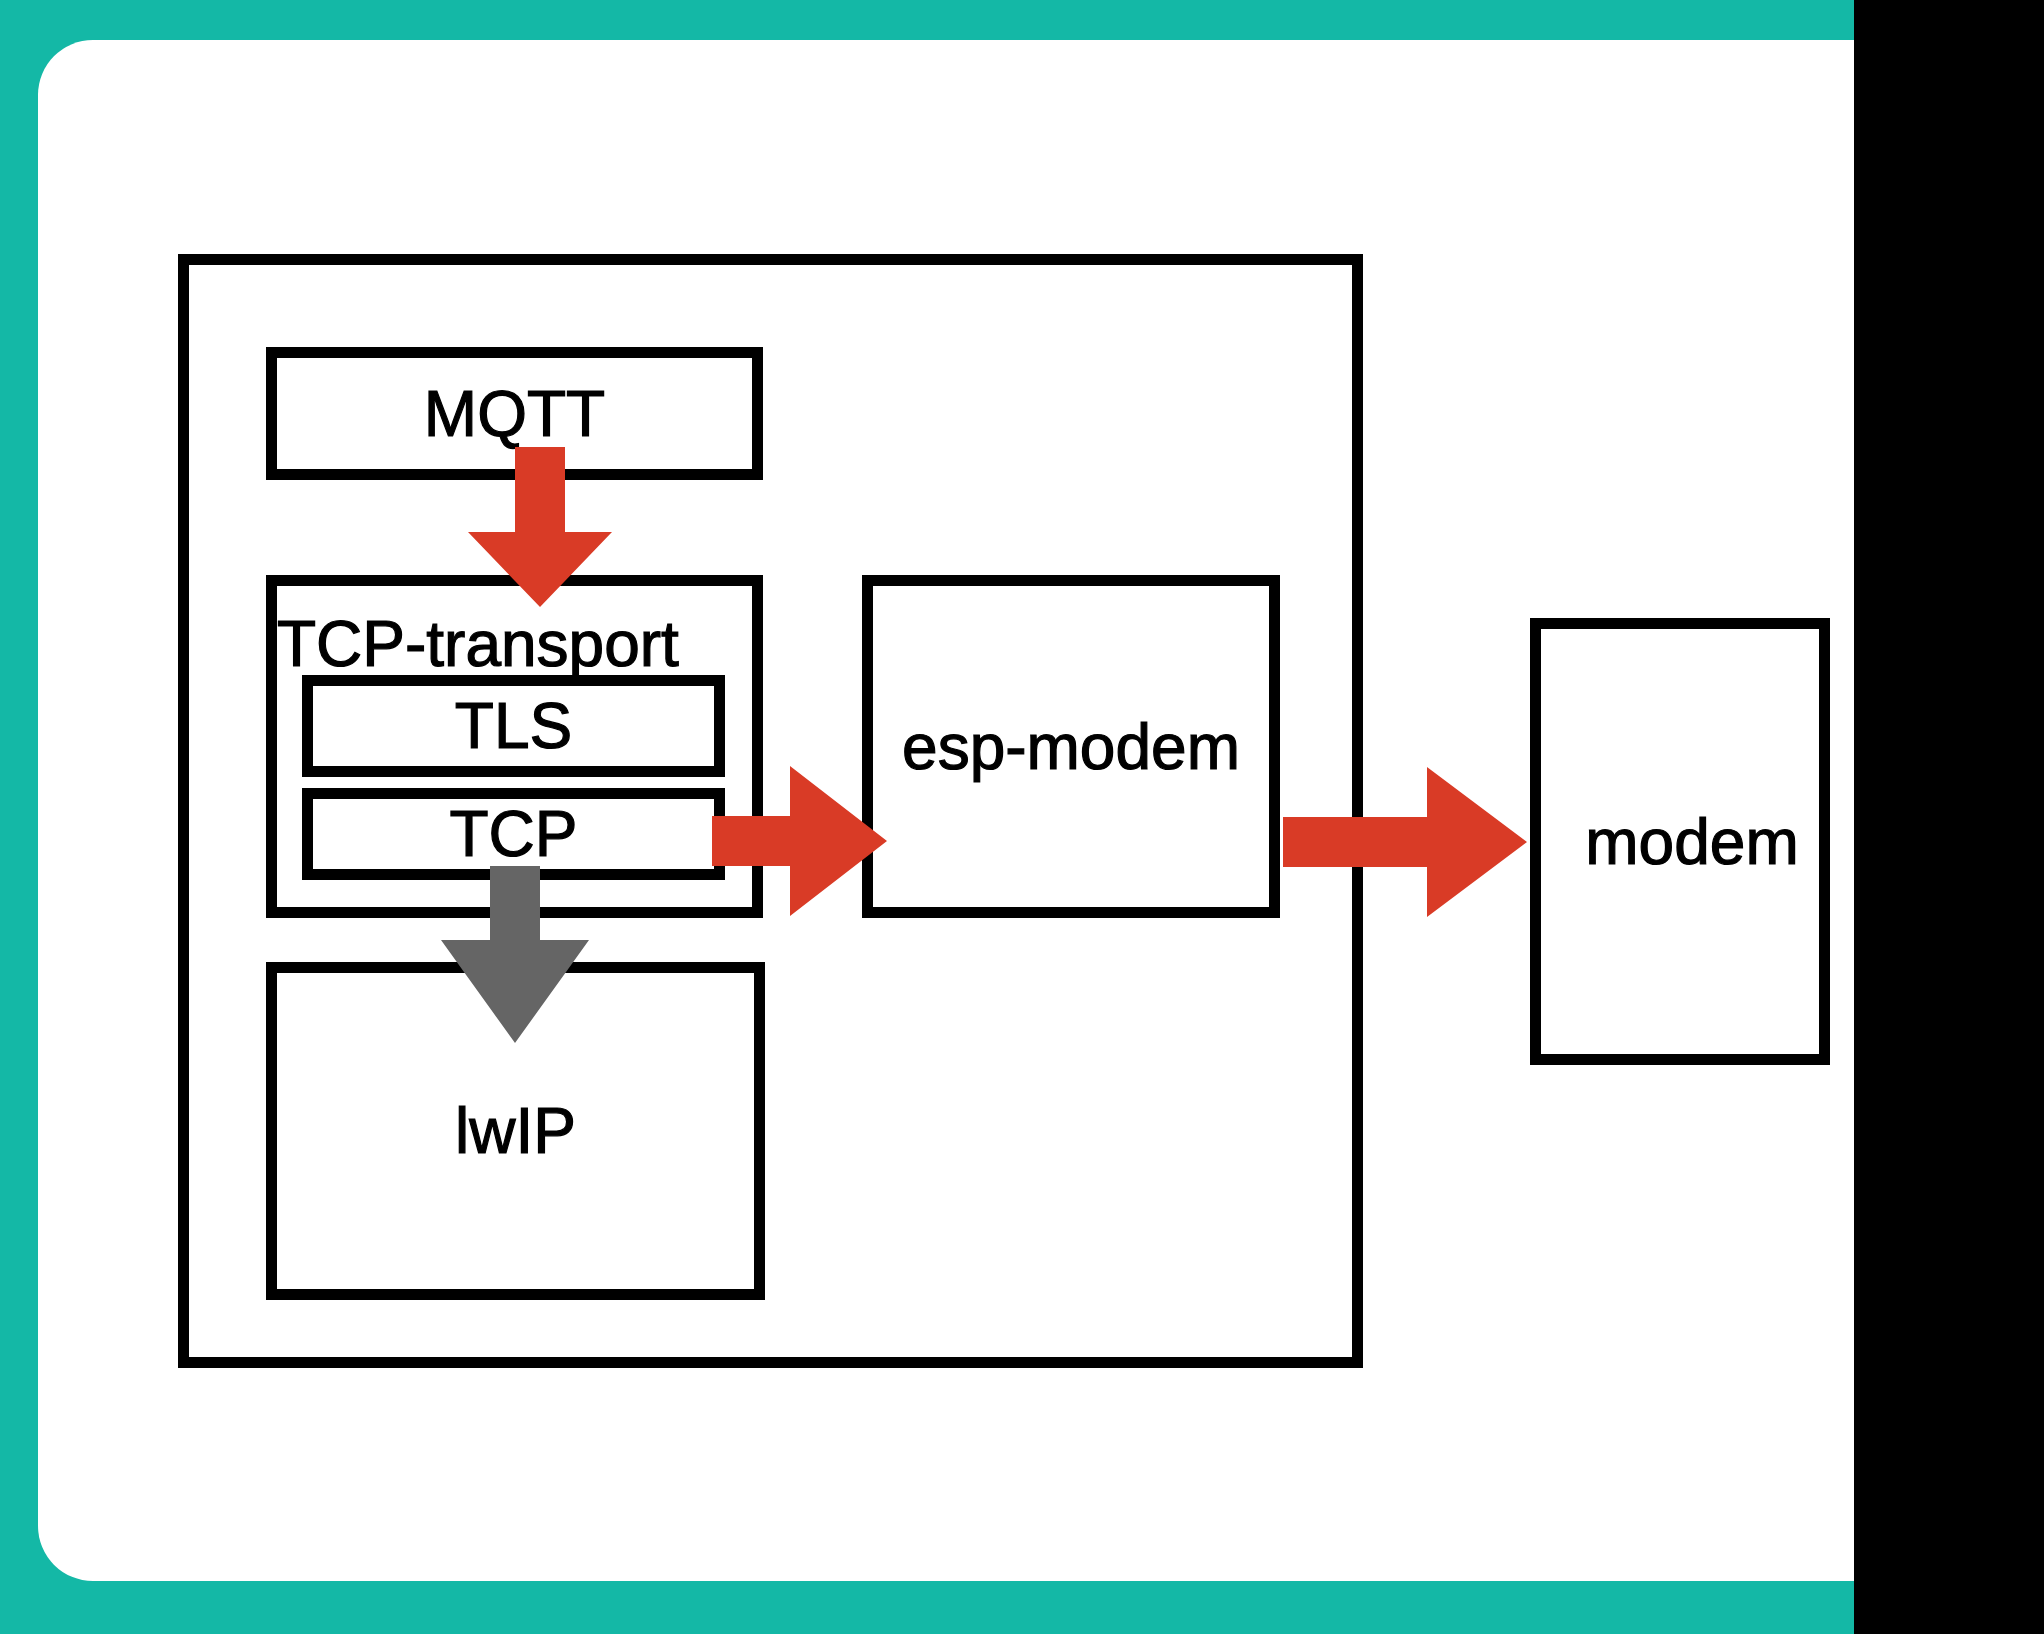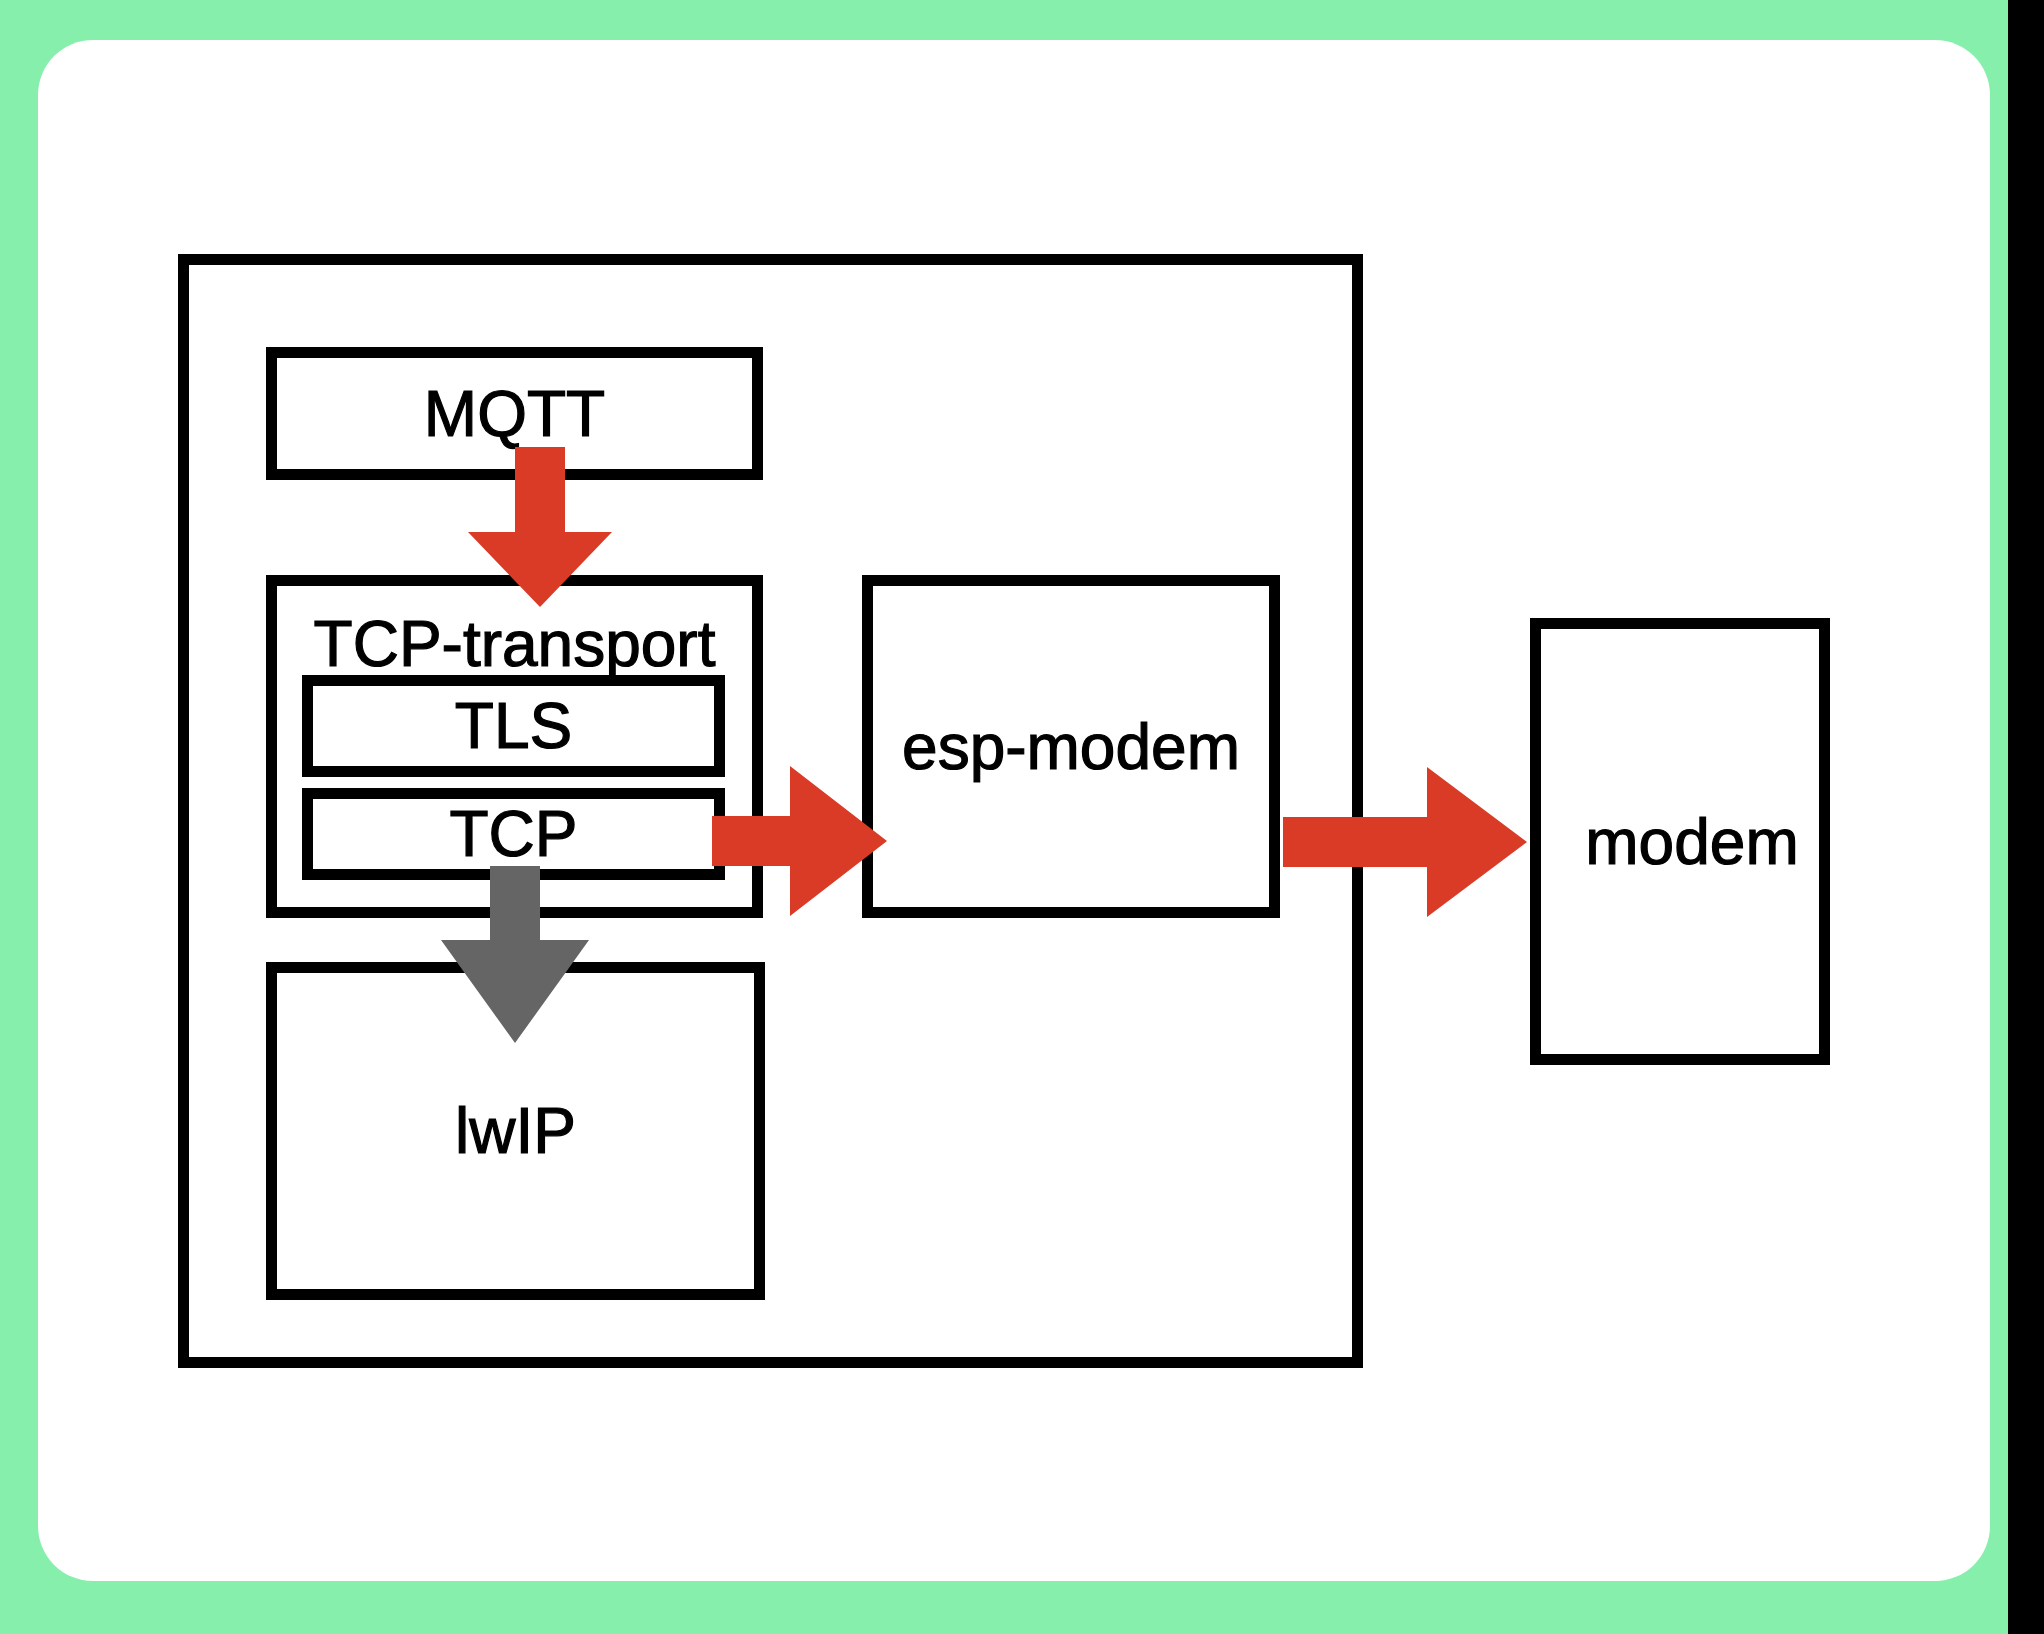--- a/index.html
+++ b/index.html
@@ -2,23 +2,23 @@
 <html><head>
 <meta charset="utf-8">
 <style>
   html, body {
     margin: 0;
     padding: 0;
     background: #000000;
   }
   .stage {
     position: relative;
-    width: 2008px;
+    width: 1854px;
     height: 1634px;
-    background: #86efac;
+    background: #14b8a6;
     overflow: hidden;
     font-family: "Liberation Sans", "DejaVu Sans", sans-serif;
   }
   .canvas {
     position: absolute;
     left: 38px;
     top: 40px;
     width: 1952px;
     height: 1541px;
     background: #ffffff;
@@ -43,21 +43,21 @@
   }
   .center-label {
     display: flex;
     align-items: center;
     justify-content: center;
   }
   
   #outer-box   { left: 178px;  top: 254px; width: 1185px; height: 1114px; background: transparent; }
   #mqtt-box    { left: 266px;  top: 347px; width: 497px;  height: 133px; }
   #tcpt-box    { left: 266px;  top: 575px; width: 497px;  height: 343px; }
-  #tcpt-label  { position: absolute; left: 0; top: 26px; width: 475px; text-align: center; }
+  #tcpt-label  { position: absolute; left: 0; top: 26px; width: 475px; text-align: left; }
   #tls-box     { left: 25px;   top: 89px;  width: 423px;  height: 102px; }
   #tcp-box     { left: 25px;   top: 202px; width: 423px;  height: 92px; }
   #lwip-box    { left: 266px;  top: 962px; width: 499px;  height: 338px; }
   #espmodem-box{ left: 862px;  top: 575px; width: 418px;  height: 343px; }
   #modem-box   { left: 1530px; top: 618px; width: 300px;  height: 447px; padding-left: 24px; }
   .arrows {
     position: absolute;
     left: 0;
     top: 0;
     width: 2044px;

